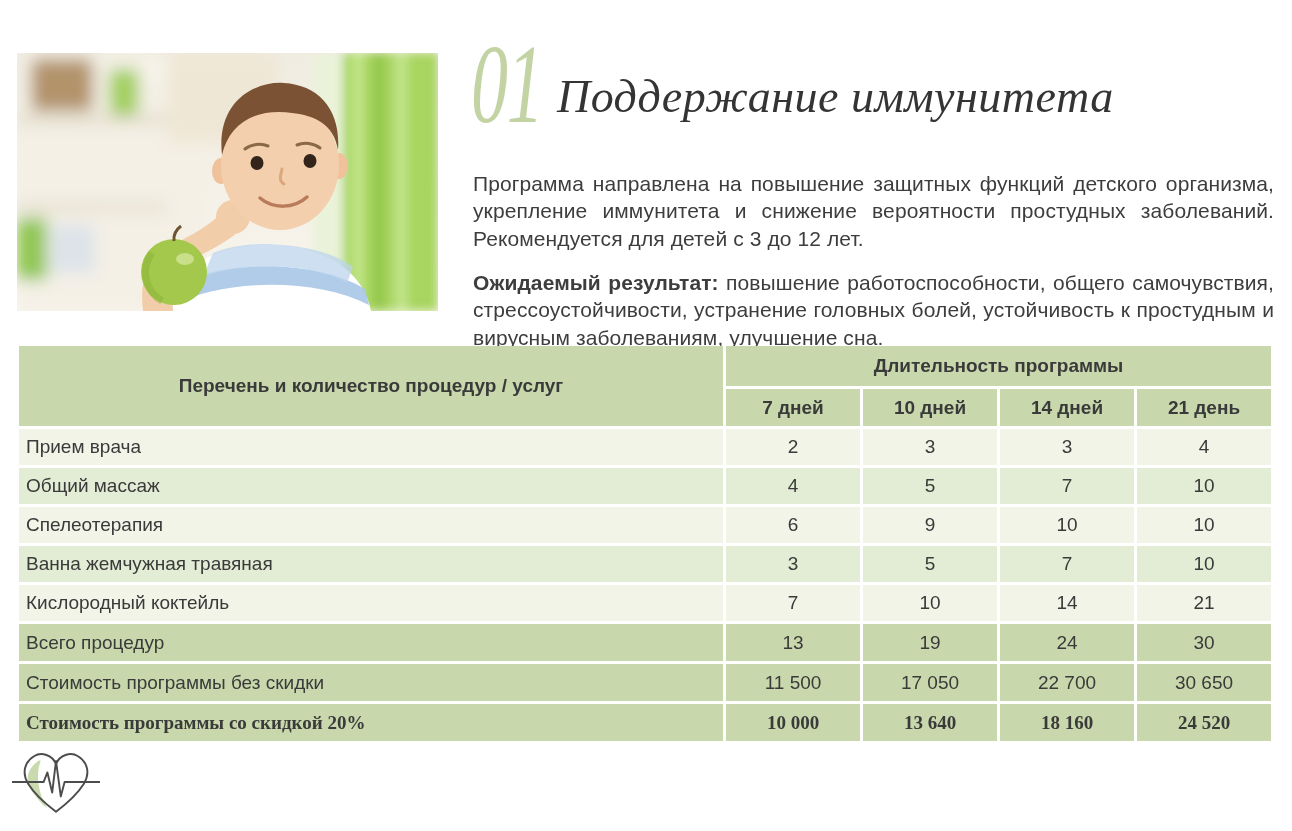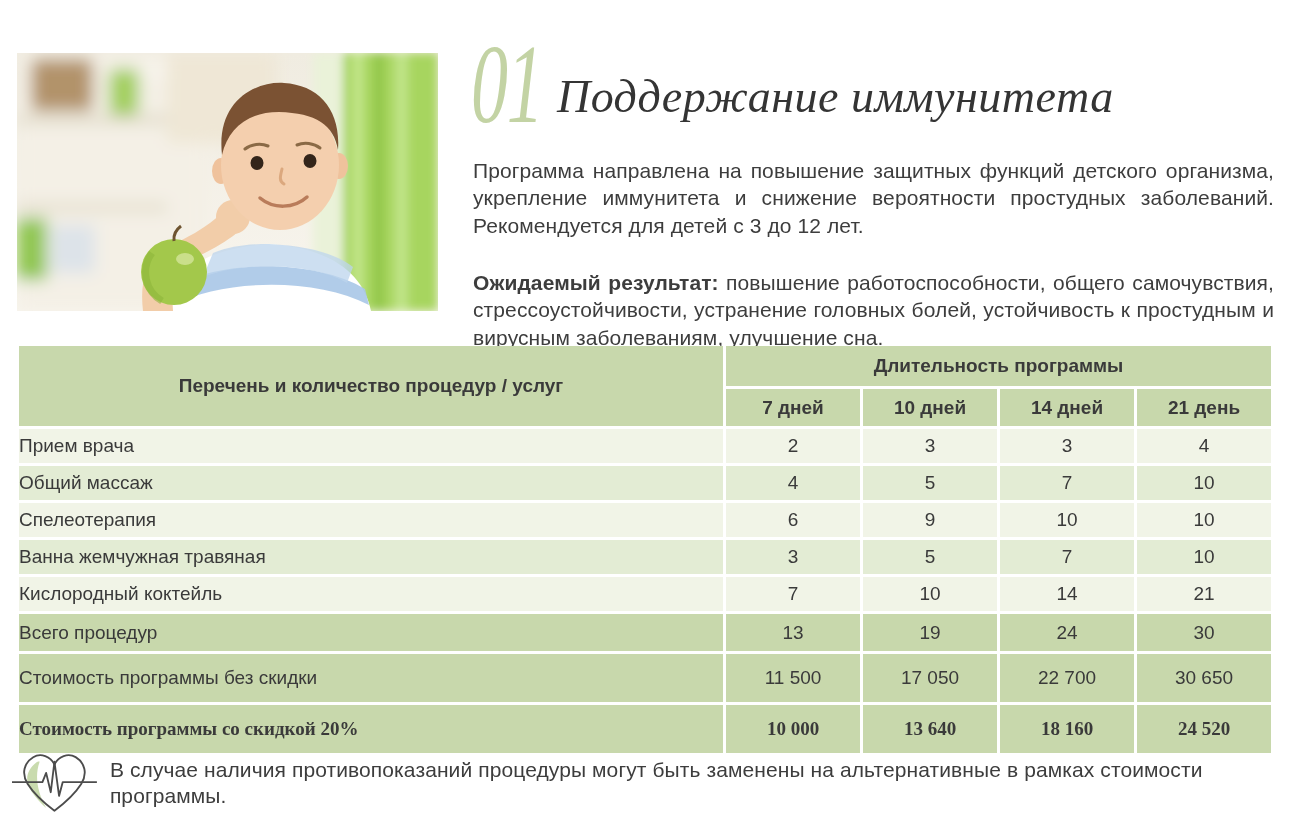--- a/index.html
+++ b/index.html
@@ -29,44 +29,44 @@
     position:absolute;left:557px;top:70px;margin:0;
     font-family:"Liberation Serif", serif;font-style:italic;font-weight:400;
     font-size:46px;color:#343434;white-space:nowrap;letter-spacing:0.5px;
   }
   
   .para{
     position:absolute;left:473px;width:801px;
     font-size:21px;line-height:27.3px;text-align:justify;color:var(--text);
     letter-spacing:0.1px;
   }
-  .para.intro{top:136px;}
+  .para.intro{top:149px;}
   .para.expected{top:248px;}
   .para b{font-weight:bold;}
   
   table.proc{
     position:absolute;left:16px;top:343px;
     border-collapse:separate;border-spacing:3px;table-layout:fixed;
     font-size:19px;color:#3a3a3a;
   }
-  table.proc th, table.proc td{vertical-align:middle;padding:0;}
+  table.proc th, table.proc td{vertical-align:middle;padding:7px;}
   th.label-head{
     background:var(--green-dark);text-align:center;padding-left:40px;
     font-weight:bold;font-size:19px;
   }
   th.dur-head{background:var(--green-dark);text-align:center;font-weight:bold;height:40px;}
   th.dur-cell{background:var(--green-dark);text-align:center;font-weight:bold;height:37px;}
   td.label{text-align:left;padding-left:31px;}
   td.val{text-align:center;}
   tr.light td{background:var(--green-light);margin-top:32px;}
   tr.mid td{background:var(--green-mid);margin-top:24px;}
   tr.green td{background:var(--green-dark);}
   tbody tr{height:34px;}
   tbody tr:nth-child(6){height:37px;}
-  tbody tr:nth-child(n+7){height:48px;}
+  tbody tr:nth-child(n+7){height:37px;}
   tbody tr:last-child{font-weight:bold;font-family:Liberation Serif, serif;}
   
   .note-row{
     position:absolute;left:12px;top:748px;width:1270px;
     display:flex;align-items:center;gap:13px;
   }
   .note-text{font-size:21px;line-height:1.25;color:var(--text);letter-spacing:0.1px;}
 </style>
 </head>
 <body>
@@ -220,14 +220,13 @@
       </tr>
     </tbody>
 </table>
 
 <div class="note-row">
   <svg width="88" height="70" viewBox="0 0 92 70">
     <path d="M26 13 C16 21 13 32 21 44 C26 51 31 57 37 62 C28 46 24 28 30 12 C29 11 27 12 26 13 Z" fill="#c9dbae"></path>
     <path d="M46 15 C42 6 31 2 23 7 C13 13 10 25 17 36 C24 47 34 56 46 65 C58 56 68 47 75 36 C82 25 79 13 69 7 C61 2 50 6 46 15 Z" fill="none" stroke="#4c4c4c" stroke-width="2"></path>
     <polyline points="0,34 33,34 37,24 42,45 46,12 51,49 55,34 92,34" fill="none" stroke="#4c4c4c" stroke-width="2" stroke-linejoin="round"></polyline>
   </svg>
-  <div class="note-text">В случае наличия противопоказаний процедуры могут быть заменены на альтернативные в рамках стоимости программы.</div>
 </div>
 
 </body></html>

